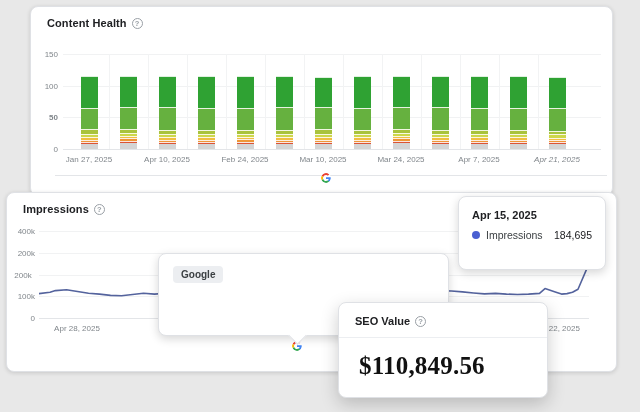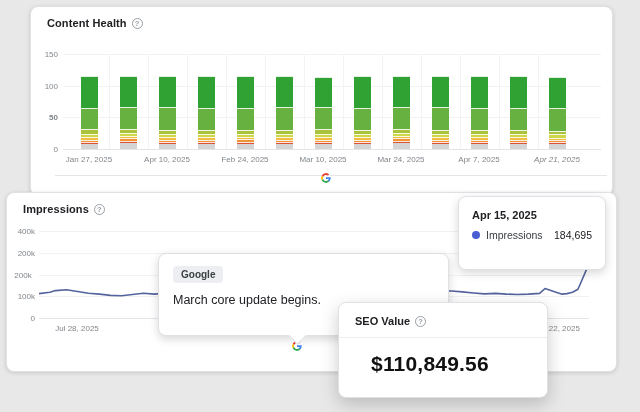--- a/index.html
+++ b/index.html
@@ -46,21 +46,21 @@
     display:inline-block;background:#eceef1;color:#3c4043;border-radius:4px;
     font-size:10px;font-weight:700;padding:3px 8px;
   }
   .annot-text{font-size:12.5px;color:#202124;margin-top:10px;}
   .annot-date{font-size:11px;color:#9aa0a6;margin-top:6px;}
   .pointer{
     position:absolute;width:12px;height:12px;background:#fff;transform:rotate(45deg);
     border-right:1px solid #dfe1e5;border-bottom:1px solid #dfe1e5;
   }
   .seo-title-row{display:flex;align-items:center;gap:5px;font-size:11px;font-weight:700;color:#202124;padding:12px 16px 10px 16px;border-bottom:1px solid #eceef1;}
-  .seo-value{font-size:21px;font-weight:700;color:#111;padding:14px 16px 0 32px;letter-spacing:.2px;}
+  .seo-value{font-size:25px;font-weight:700;color:#111;padding:14px 16px 0 20px;letter-spacing:.2px;font-family:Liberation Serif, serif;}
   svg.linechart{position:absolute;overflow:visible;}
 </style>
 </head>
 <body>
 
 <svg width="0" height="0" style="position:absolute">
   <symbol id="g-logo" viewBox="0 0 48 48">
     <path fill="#EA4335" d="M24 9.5c3.54 0 6.71 1.22 9.21 3.6l6.85-6.85C35.9 2.38 30.47 0 24 0 14.62 0 6.51 5.38 2.56 13.22l7.98 6.19C12.43 13.72 17.74 9.5 24 9.5z"></path>
     <path fill="#4285F4" d="M46.98 24.55c0-1.57-.15-3.09-.38-4.55H24v9.02h12.94c-.58 2.96-2.26 5.48-4.78 7.18l7.73 6c4.51-4.18 7.09-10.36 7.09-17.65z"></path>
     <path fill="#FBBC05" d="M10.53 28.59c-.48-1.45-.76-2.99-.76-4.59s.27-3.14.76-4.59l-7.98-6.19C.92 16.46 0 20.12 0 24c0 3.88.92 7.54 2.56 10.78l7.97-6.19z"></path>
@@ -253,32 +253,31 @@
       <div class="hgrid" style="left:32px;top:81.5px;width:550px;"></div>
       <div class="ytick" style="left:4px;top:81.5px;text-align:center;">200k</div>
       <div class="hgrid" style="left:32px;top:103.25px;width:550px;"></div>
       <div class="ytick" style="left:4px;top:103.25px;">100k</div>
       <div class="hgrid base" style="left:32px;top:125px;width:550px;"></div>
       <div class="ytick" style="left:4px;top:125px;">0</div>
       <svg class="linechart" width="550" height="87" viewBox="0 0 550 87" style="left: 32px; top: 38px;">
         <polyline points="0.0,62.6 11.0,61.3 16.5,59.6 27.5,58.7 38.5,60.5 49.5,62.2 60.5,63.1 71.5,64.4 82.5,64.8 93.5,63.5 104.5,62.2 115.5,63.1 126.5,62.2 137.5,63.1 148.5,63.9 159.5,63.1 170.5,61.3 181.5,58.7 192.5,57.2 203.5,59.2 214.5,60.9 225.5,62.0 236.5,62.6 247.5,62.2 258.5,63.1 269.5,62.6 280.5,61.8 291.5,62.6 302.5,63.5 313.5,63.1 324.5,61.8 335.5,60.5 346.5,61.3 357.5,62.2 368.5,62.6 379.5,61.8 390.5,60.5 401.5,59.6 412.5,60.0 423.5,60.9 434.5,62.0 445.5,62.9 456.5,62.4 467.5,63.1 478.5,63.5 489.5,63.1 500.5,62.4 506.0,57.6 517.0,61.3 522.5,63.1 528.0,62.6 533.5,61.3 539.0,58.3 550.0,32.6" fill="none" stroke="#54639d" stroke-width="1.6" stroke-linejoin="round"></polyline>
       </svg>
     </div>
-  <div class="xtick" style="left:70px;top:131px;">Jul 28, 2025</div>
+  <div class="xtick" style="left:70px;top:131px;">Apr 28, 2025</div>
   <div class="xtick" style="left:550px;top:131px;">Apr 22, 2025</div>
   <div class="g-mark" style="left:285px;top:148px;">
     <svg>
         <use href="#g-logo"></use>
       </svg>
   </div>
 </section>
 
 <div class="tooltip" style="left:158px;top:253px;width:291px;height:83px;padding:10px 14px;z-index:3;">
   <span class="badge">Google</span>
-  <div class="annot-text">March core update begins.</div>
   <div class="pointer" style="left:132px;bottom:-7px;"></div>
 </div>
 
 <div class="tooltip" style="left:458px;top:196px;width:148px;height:74px;padding:12px 13px;z-index:4;">
   <div class="tt-date">Apr 15, 2025</div>
   <div class="tt-row">
     <span class="tt-dot" id="tt-dot" style="background: rgb(74, 95, 209);"></span>
     <span>Impressions</span>
     <span class="tt-val">184,695</span>
   </div>

